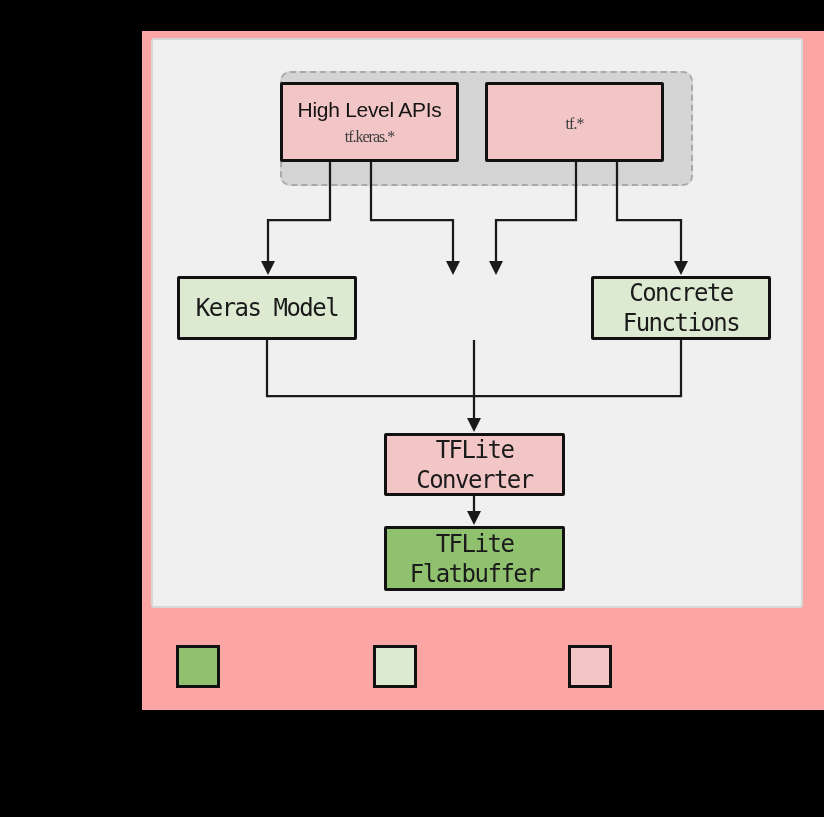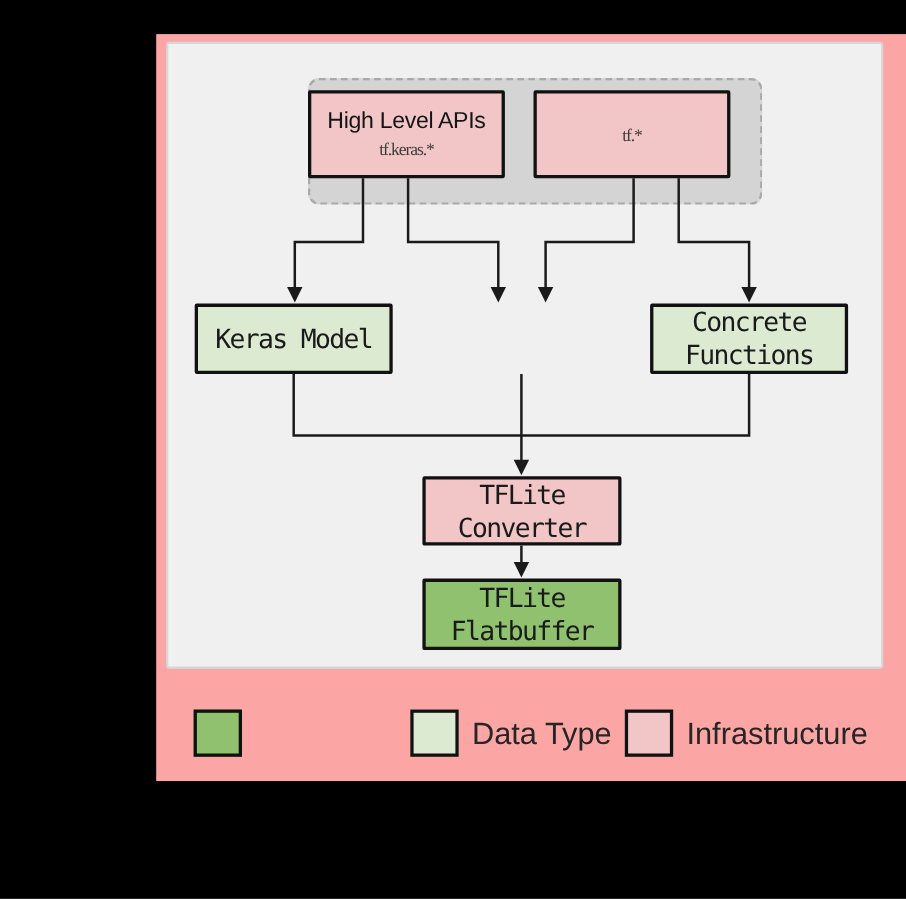--- a/index.html
+++ b/index.html
@@ -191,20 +191,18 @@
       <g>
         <path d="M332,465 L332,481"></path>
         <polygon points="332,494 325,480 339,480"></polygon>
       </g>
     </svg>
 
     <div class="legend">
       <div class="legend-swatch" id="swatch-file" style="background-color: rgb(143, 193, 111);"></div>
 
       <div class="legend-swatch" id="swatch-data" style="background-color: rgb(220, 234, 210);"></div>
-      <div class="legend-label" id="label-data">Data Type</div>
 
       <div class="legend-swatch" id="swatch-infra" style="background-color: rgb(242, 198, 199);"></div>
-      <div class="legend-label" id="label-infra">Infrastructure</div>
     </div>
 
   </div>
 </div>
 
 </body></html>

